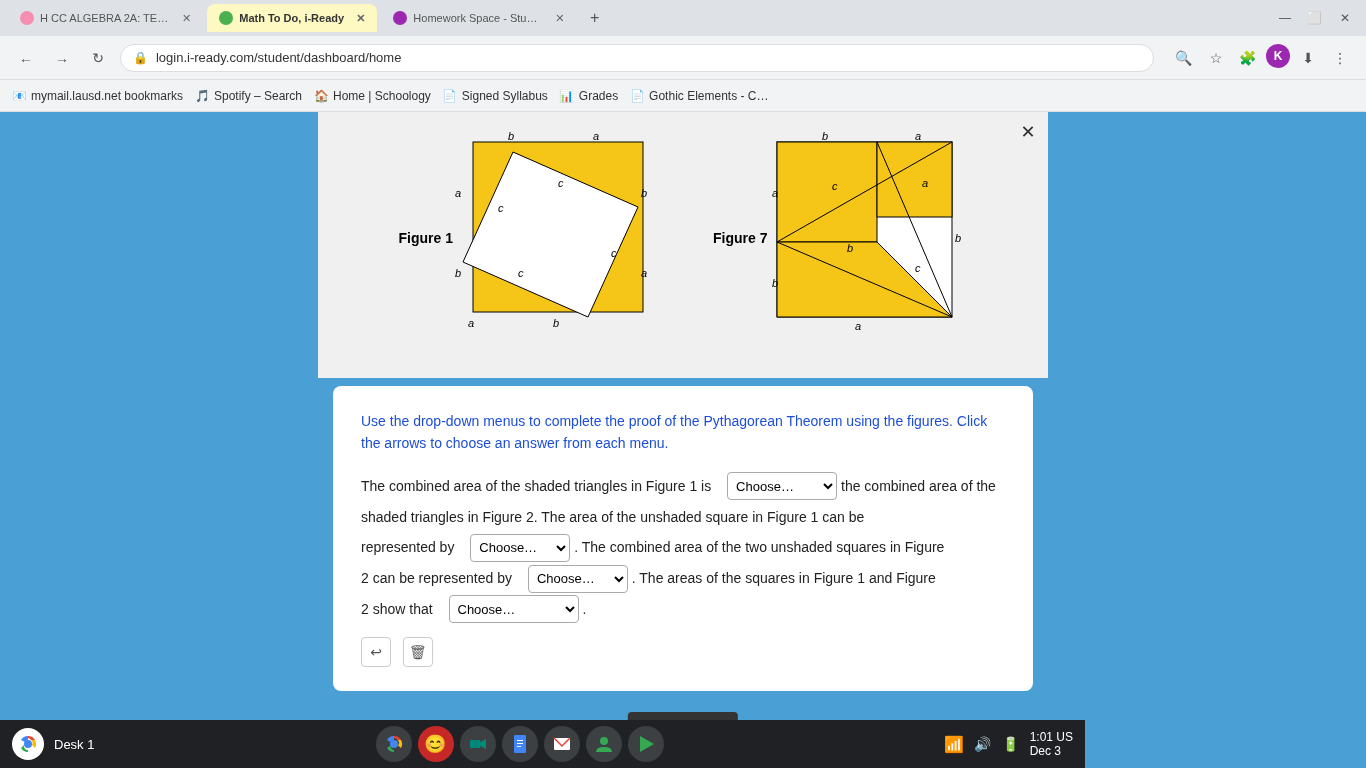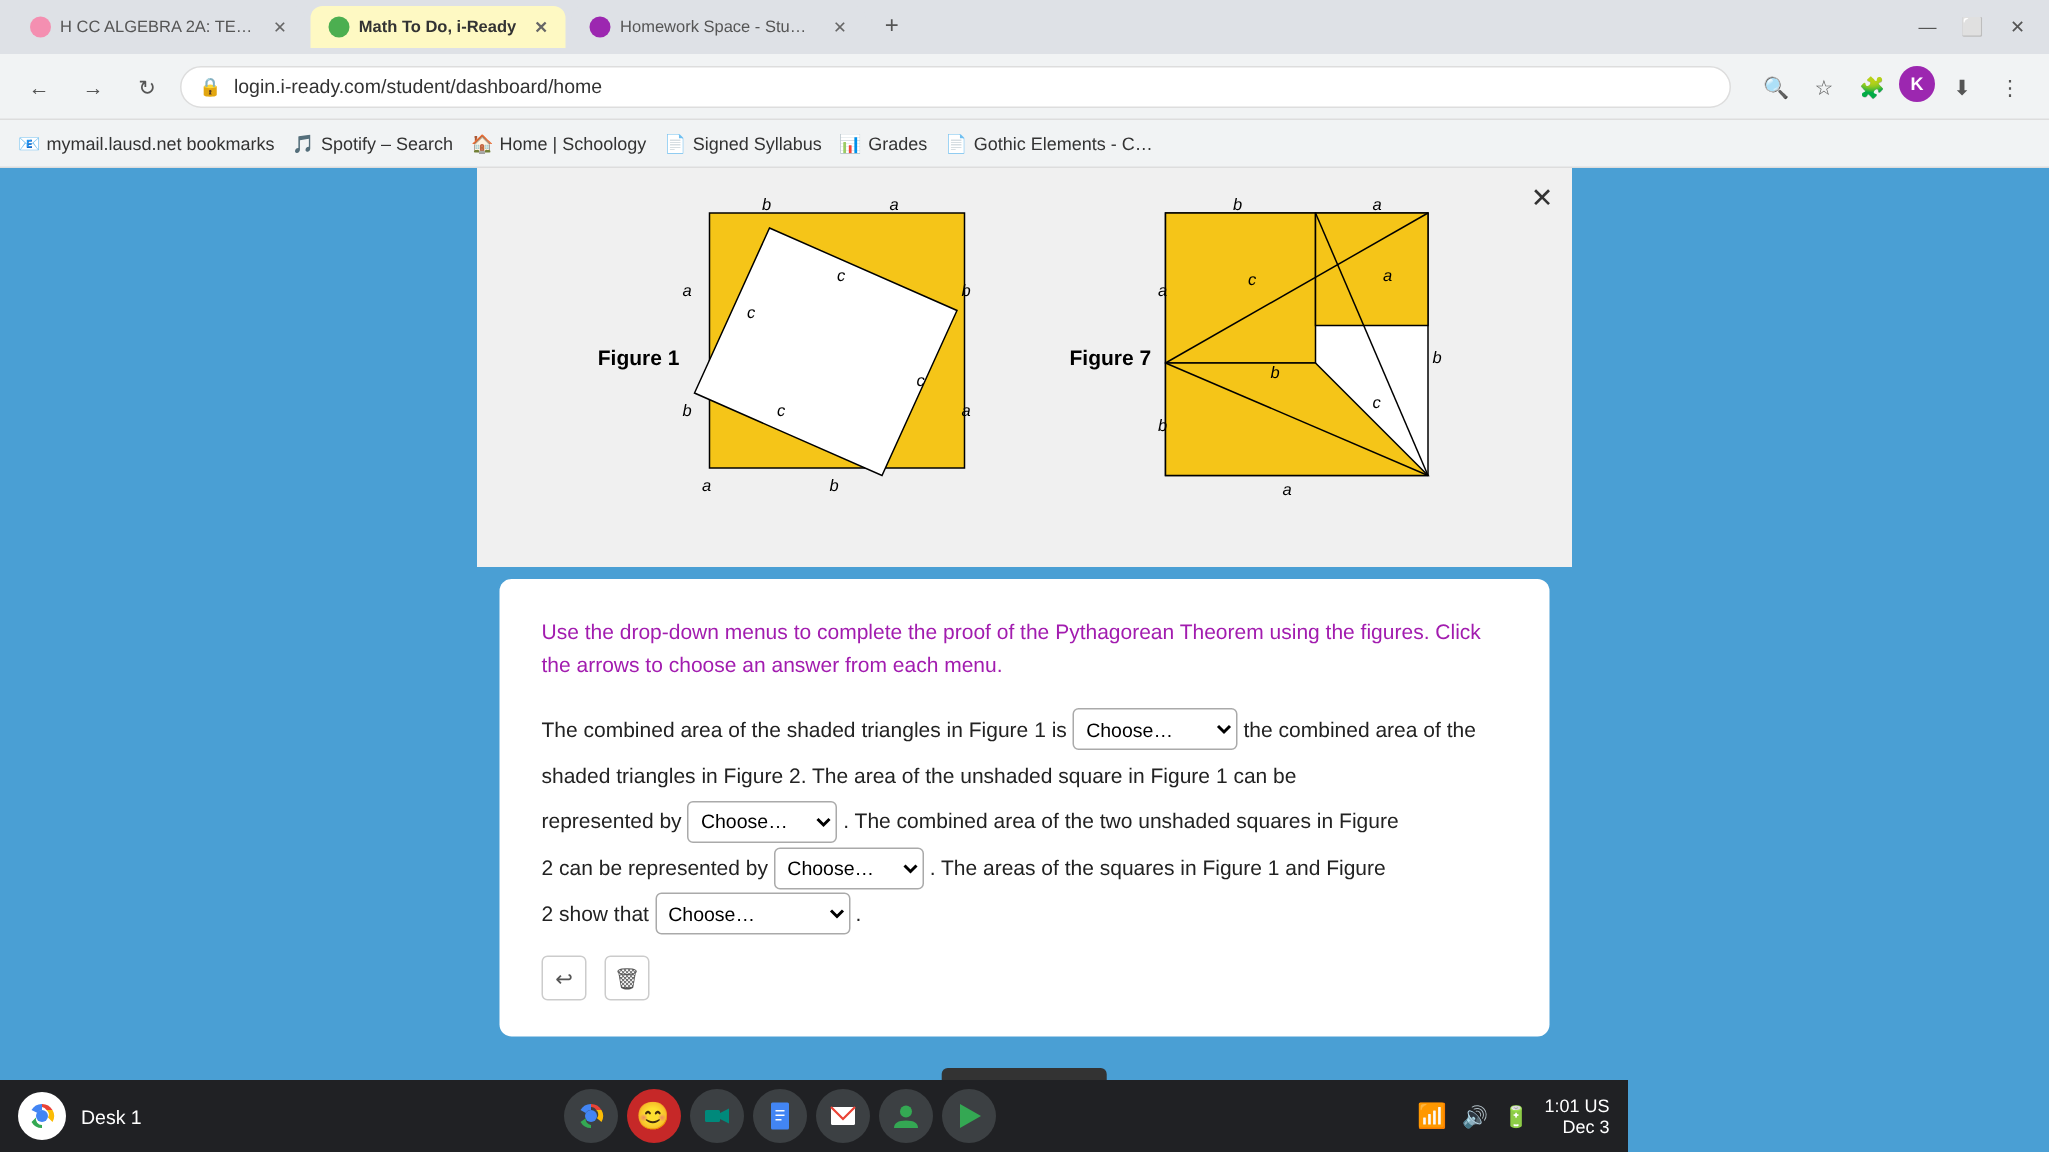--- a/index.html
+++ b/index.html
@@ -34,24 +34,24 @@
     
     .lesson-panel { background: #f0f0f0; width: 730px; margin: 0 auto; padding: 20px 30px; position: relative; }
     .close-btn { position: absolute; top: 8px; right: 8px; width: 24px; height: 24px; background: none; border: none; font-size: 18px; cursor: pointer; color: #333; display: flex; align-items: center; justify-content: center; }
 
     .figures-container { display: flex; justify-content: center; gap: 60px; margin-bottom: 10px; }
     .figure-box { display: flex; flex-direction: row; align-items: center; }
     .figure-title { font-size: 14px; font-weight: bold; margin-bottom: 8px; }
 
     
     .question-panel { background: white; border-radius: 8px; width: 700px; padding: 24px 28px; margin: 0 auto; }
-    .question-text { font-size: 14px; line-height: 1.6; color: #a21caf; margin-bottom: 16px; }
+    .question-text { font-size: 14px; line-height: 1.6; color: #1d4ed8; margin-bottom: 16px; }
 
     .sentence-flow { font-size: 14px; line-height: 2.2; color: #222; }
-    .sentence-flow select { height: 28px; border: 1px solid #aaa; border-radius: 4px; font-size: 13px; padding: 0 4px; background: white; cursor: pointer; }
+    .sentence-flow select { height: 28px; border: 1px solid #aaa; border-radius: 4px; font-size: 13px; padding: 0 4px; background: white; cursor: pointer; margin-left: 12px; }
     .select-sm { min-width: 110px; }
     .select-md { min-width: 100px; }
     .select-lg { min-width: 130px; }
 
     .action-bar { display: flex; align-items: center; gap: 12px; margin-top: 12px; }
     .action-btn { width: 30px; height: 30px; border: 1px solid #ccc; border-radius: 4px; background: white; display: flex; align-items: center; justify-content: center; cursor: pointer; color: #555; font-size: 14px; }
 
     
     .progress-bar-container { position: absolute; bottom: 30px; left: 50%; transform: translateX(-50%); }
     .progress-bar { background: #333; color: white; font-size: 12px; padding: 6px 14px; border-radius: 4px; display: flex; align-items: center; gap: 8px; cursor: pointer; }
@@ -341,18 +341,18 @@
       <svg width="22" height="22" viewBox="0 0 22 22">
           <polygon points="5,3 19,11 5,19" fill="#34a853"></polygon>
         </svg>
     </div>
   </div>
 
   <div class="taskbar-right">
     <div style="color:white;font-size:16px;">📶</div>
     <div style="color:white;font-size:14px;">🔊</div>
     <div style="color:white;font-size:14px;">🔋</div>
-    <div style="display:flex;flex-direction:column;align-items:flex-end;">
+    <div style="display:flex;flex-direction:column;align-items:flex-start;">
       <span class="taskbar-time">1:01 US</span>
       <span class="taskbar-date">Dec 3</span>
     </div>
   </div>
 </div>
 
 </body></html>

